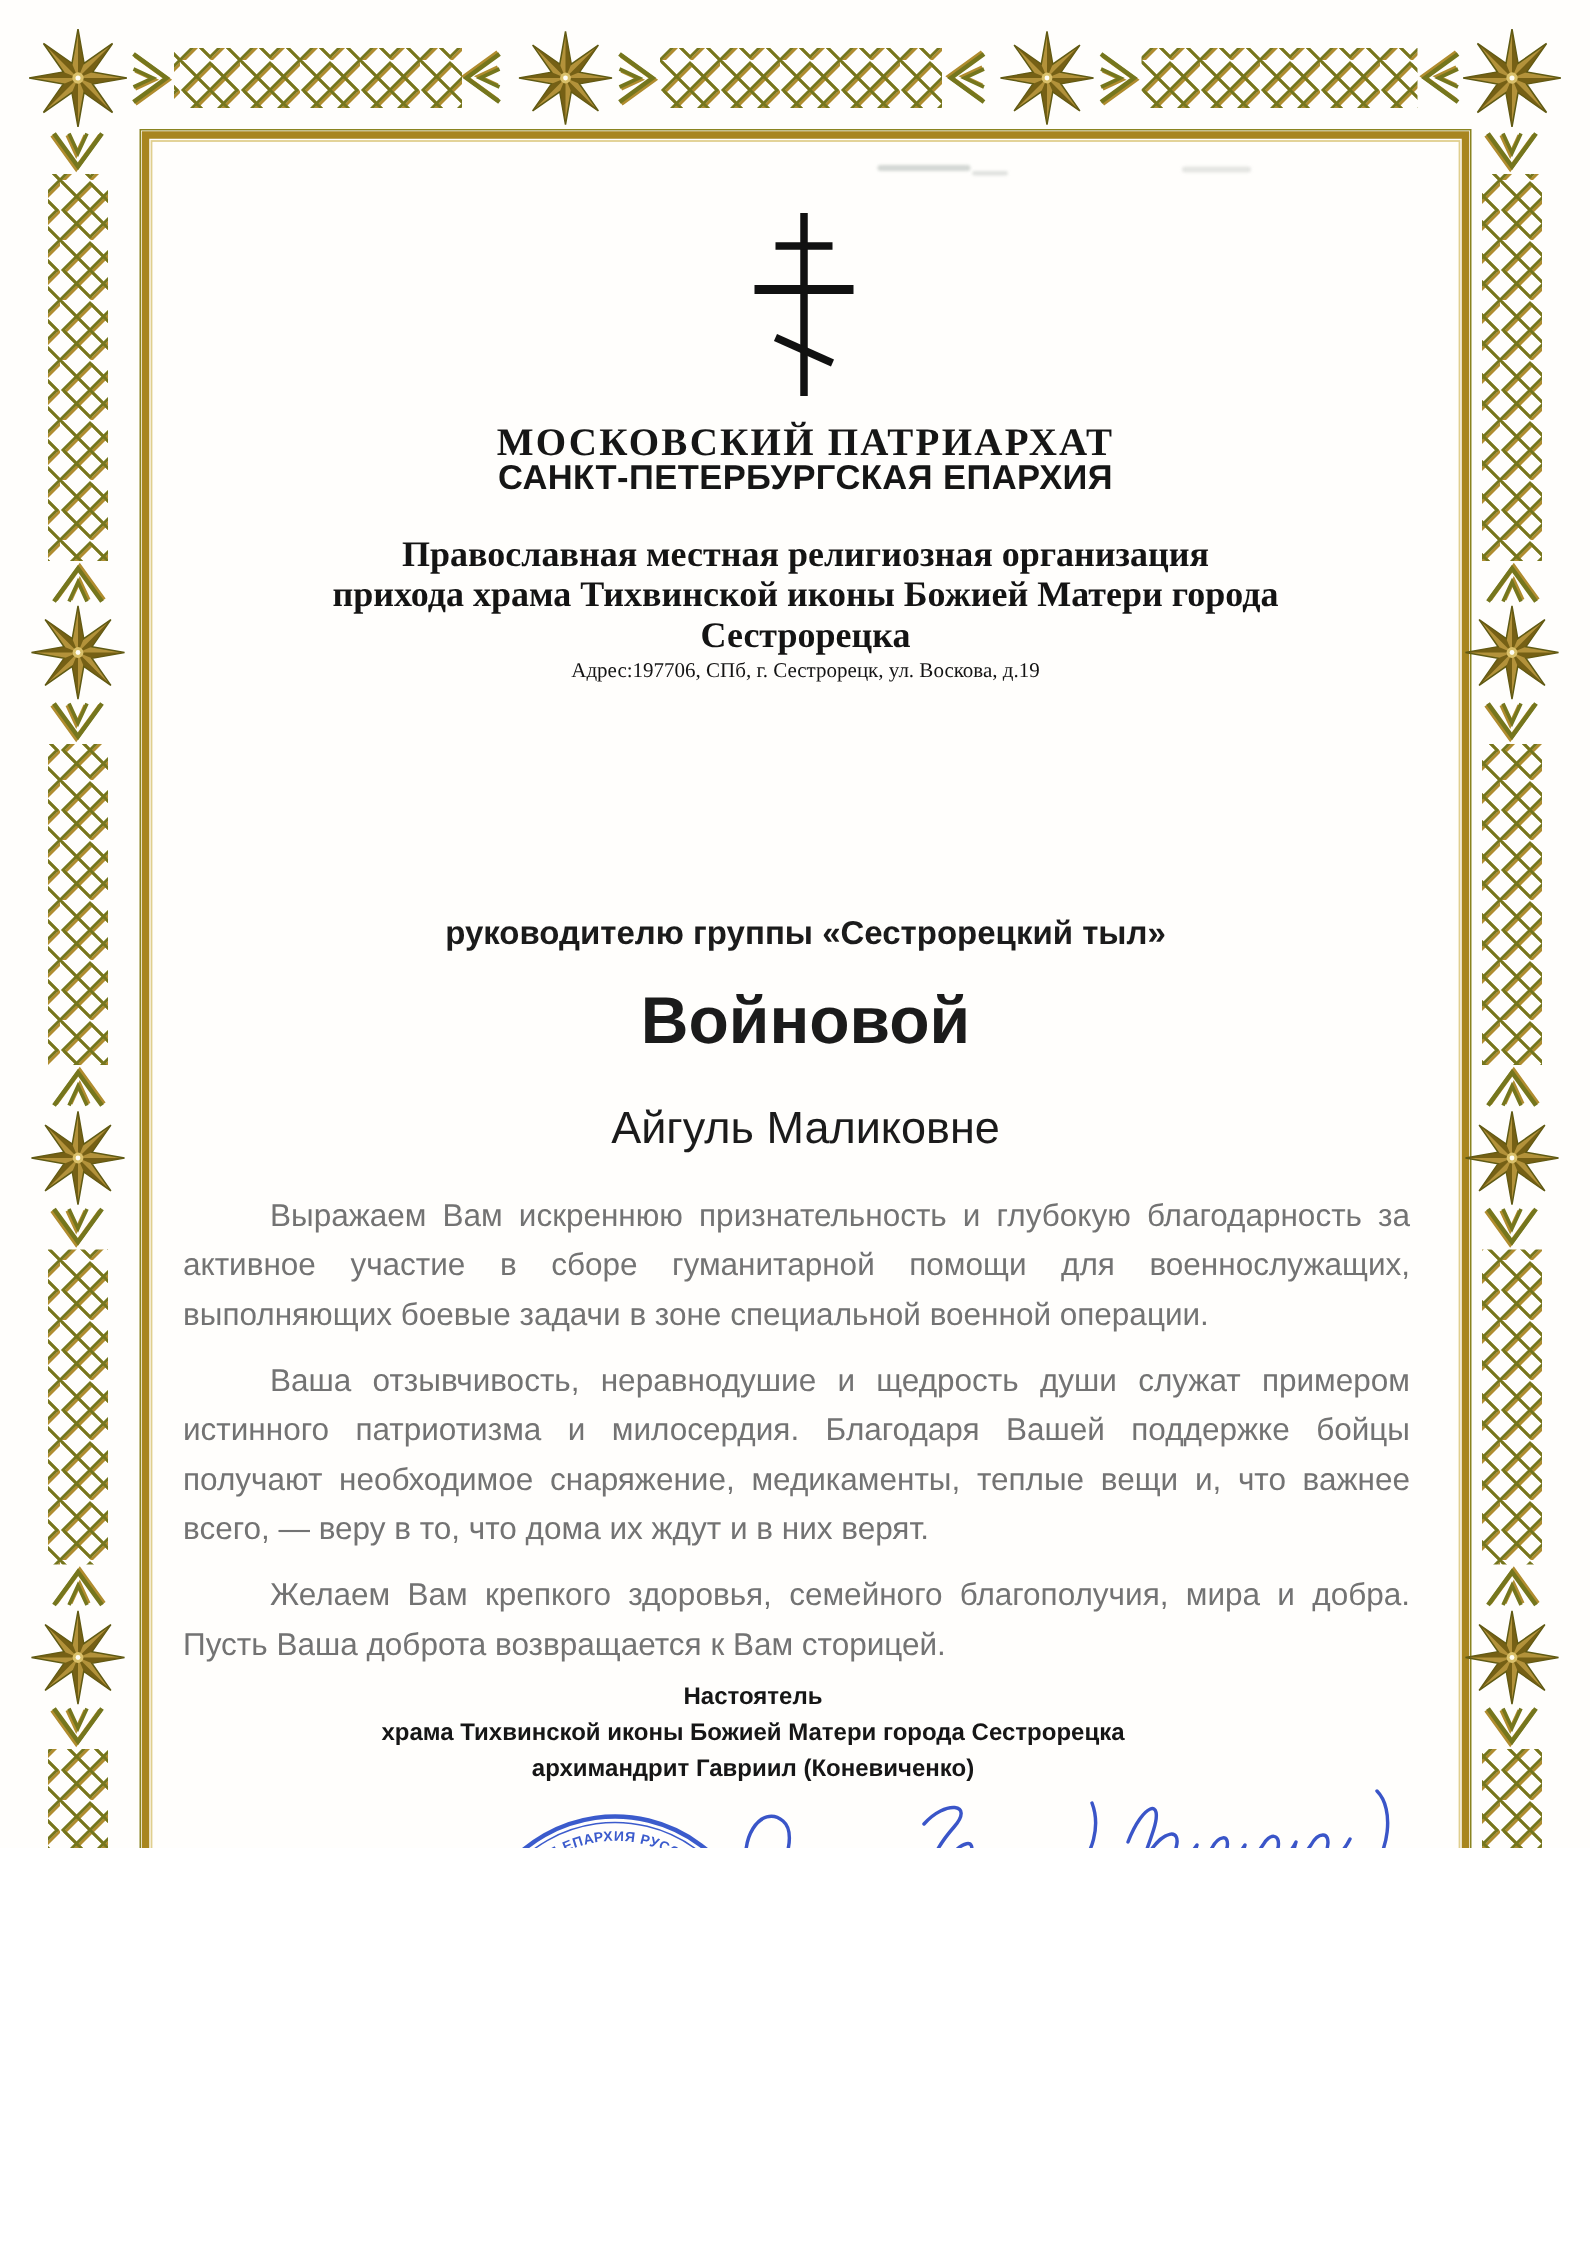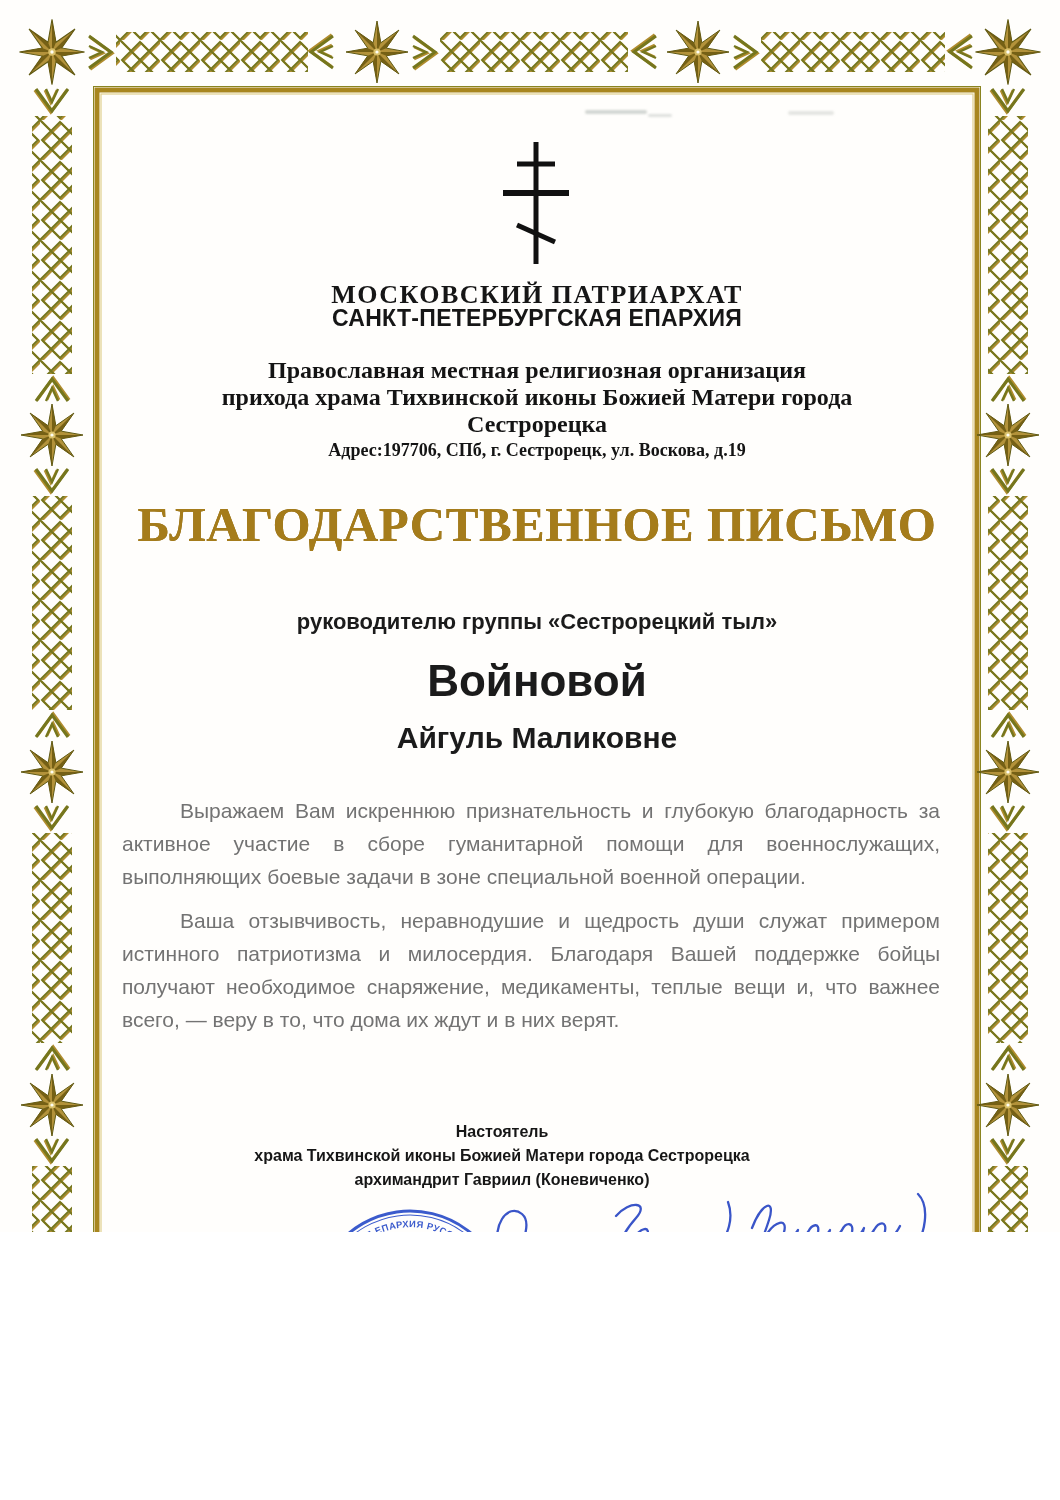--- a/index.html
+++ b/index.html
@@ -5,26 +5,26 @@
   html,body{margin:0;padding:0;background:#ffffff;}
   .page{position:relative;width:1060px;height:1232px;background:#fffefc;overflow:hidden;
         font-family:"Liberation Sans",sans-serif;color:#1b1b1b;}
   .abs{position:absolute;}
   .ctr{left:97px;width:880px;text-align:center;}
   .serif{font-family:"Liberation Serif",serif;}
   .sans{font-family:"Liberation Sans",sans-serif;}
   .patriarchate{top:280px;font-weight:bold;font-size:26px;letter-spacing:1.5px;color:#161616;}
   .eparchy{top:305px;font-weight:bold;font-size:23px;letter-spacing:0.3px;color:#161616;}
   .orgblock{top:357px;font-weight:bold;font-size:24px;line-height:27px;color:#141414;}
-  .address{top:440px;font-weight:bold;font-size:18px;color:#141414;}
+  .address{top:440px;font-weight:normal;font-size:14px;color:#141414;}
   .bigtitle{top:496px;font-weight:bold;font-size:49px;letter-spacing:0.5px;color:#a57c1b;
             text-shadow:0 0 0.5px #8a6612;}
   .role{top:609px;font-weight:bold;font-size:22px;}
   .surname{top:656px;font-weight:bold;font-size:44px;}
-  .firstname{top:721px;font-weight:bold;font-size:30px;}
+  .firstname{top:736px;font-weight:normal;font-size:30px;}
   .bodytext{left:122px;top:794px;width:818px;font-size:21px;line-height:33px;text-align:justify;color:#737373;}
   .bodytext p{margin:0 0 11px 0;text-indent:58px;}
   .signoff{left:192px;top:1120px;width:620px;font-weight:bold;font-size:16px;line-height:24px;text-align:center;color:#161616;}
   .year{top:1372px;font-family:"DejaVu Serif",serif;font-size:20px;color:#222;letter-spacing:1px;}
   .smudge{border-radius:2px;filter:blur(1px);}
 </style>
 </head>
 <body>
 
 <div class="page">
@@ -140,29 +140,29 @@
 
   <div class="abs ctr serif patriarchate">МОСКОВСКИЙ ПАТРИАРХАТ</div>
   <div class="abs ctr sans eparchy">САНКТ-ПЕТЕРБУРГСКАЯ ЕПАРХИЯ</div>
   <div class="abs ctr serif orgblock">
     <div>Православная местная религиозная организация</div>
     <div>прихода храма Тихвинской иконы Божией Матери города</div>
     <div>Сестрорецка</div>
   </div>
   <div class="abs ctr serif address">Адрес:197706, СПб, г. Сестрорецк, ул. Воскова, д.19</div>
 
-  <div class="abs ctr serif bigtitle">БЛАГОДАРСТВЕННОЕ ПИСЬМО</div>
 
   <div class="abs ctr sans role">руководителю группы «Сестрорецкий тыл»</div>
   <div class="abs ctr sans surname">Войновой</div>
   <div class="abs ctr sans firstname">Айгуль Маликовне</div>
 
   <div class="abs sans bodytext">
     <p>Выражаем Вам искреннюю признательность и глубокую благодарность за активное участие в сборе гуманитарной помощи для военнослужащих, выполняющих боевые задачи в зоне специальной военной операции.</p>
     <p>Ваша отзывчивость, неравнодушие и щедрость души служат примером истинного патриотизма и милосердия. Благодаря Вашей поддержке бойцы получают необходимое снаряжение, медикаменты, теплые вещи и, что важнее всего, — веру в то, что дома их ждут и в них верят.</p>
+    <p>Желаем Вам крепкого здоровья, семейного благополучия, мира и добра. Пусть Ваша доброта возвращается к Вам сторицей.</p>
   </div>
 
   <div class="abs sans signoff">
     <div>Настоятель</div>
     <div>храма Тихвинской иконы Божией Матери города Сестрорецка</div>
     <div>архимандрит Гавриил (Коневиченко)</div>
   </div>
 
   <svg class="abs" style="left:300px;top:1204px;opacity:0.93" width="220" height="206" viewBox="0 0 220 206">
     <defs>

